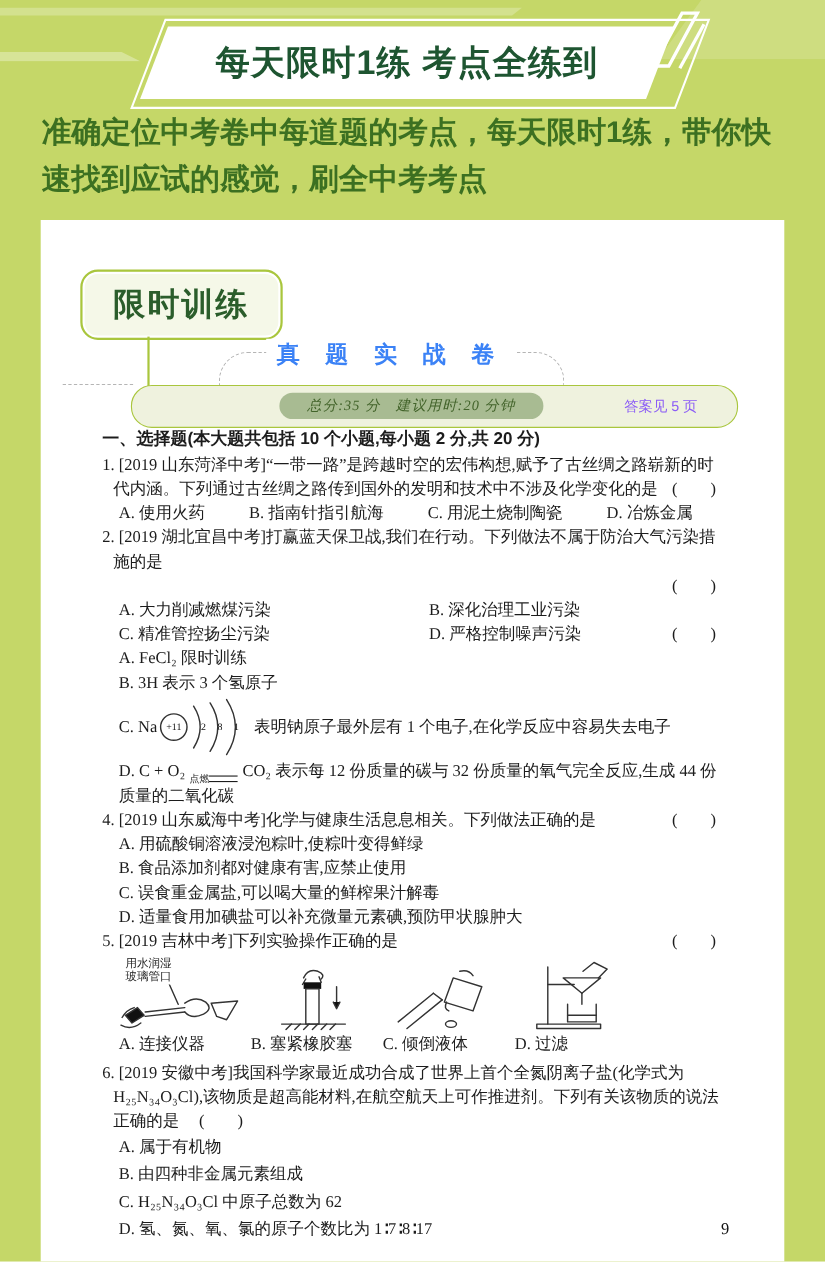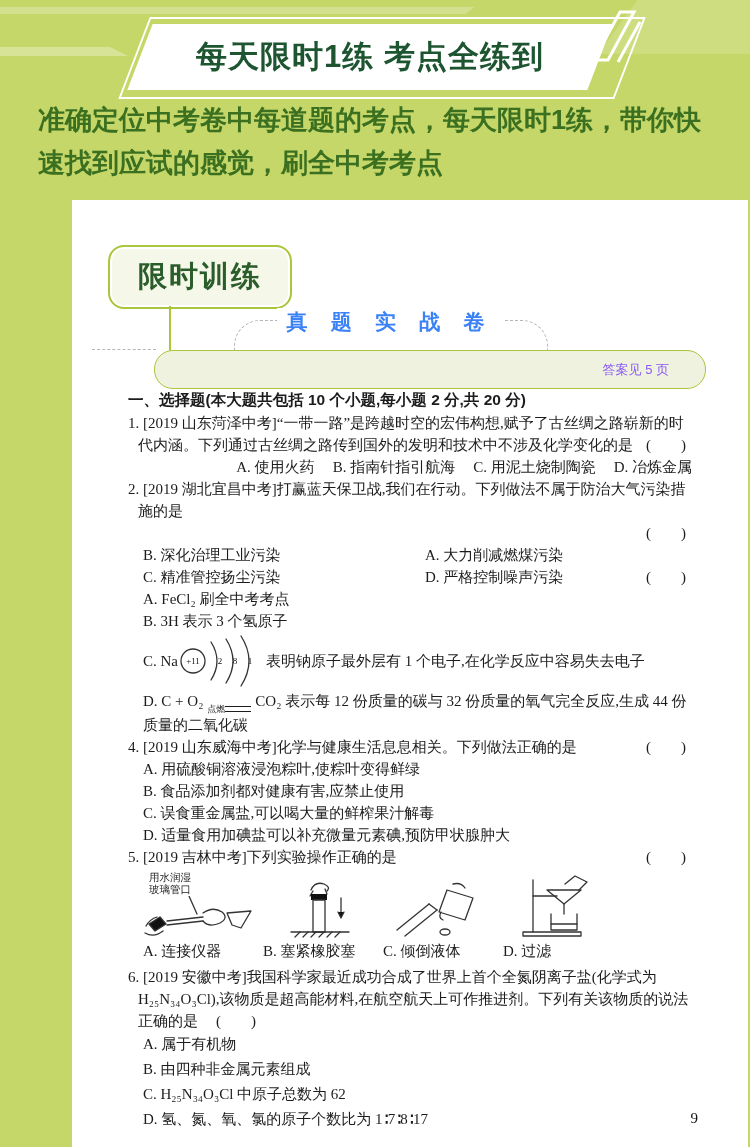--- a/index.html
+++ b/index.html
@@ -13,39 +13,39 @@
 
   
   .banner-outline{position:absolute;left:134px;top:17px;width:492px;height:78px;border:2px solid #ffffff;transform:skewX(-21deg);background:transparent;}
   .banner-fill{position:absolute;left:140px;top:24px;width:460px;height:66px;background:#ffffff;transform:skewX(-21deg);}
   .banner-text{position:absolute;left:140px;top:24px;width:460px;height:66px;line-height:66px;text-align:center;font-size:31px;font-weight:bold;color:#1e5531;letter-spacing:1px;}
   .chevrons{position:absolute;left:588px;top:6px;}
 
   .intro{position:absolute;left:38px;top:99px;width:682px;font-size:27px;line-height:43px;font-weight:bold;color:#3c7021;}
 
   
-  .paper{position:absolute;left:37px;top:200px;width:676px;height:947px;background:#ffffff;margin-left:35px;}
+  .paper{position:absolute;left:37px;top:200px;width:676px;height:947px;background:#ffffff;}
 
   .badge{position:absolute;left:36px;top:45px;background:#f5f8e8;border:2px solid #a9c63d;border-radius:16px;padding:10px 28px;font-size:29px;font-weight:bold;color:#2b5d2b;letter-spacing:2px;box-shadow:inset 0 0 0 2px #ffffff;}
   .connector{position:absolute;left:97px;top:106px;width:2px;height:46px;background:#a9c63d;}
   .dash-seg{position:absolute;left:20px;top:149px;width:64px;border-top:1px dashed #b5b5b5;}
   .dash-rect{position:absolute;left:162px;top:120px;width:312px;height:62px;border:1px dashed #b5b5b5;border-radius:26px;}
   .ptitle-wrap{position:absolute;left:142px;top:108px;width:352px;text-align:center;}
   .ptitle{display:inline-block;background:#ffffff;padding:0 10px;font-family:"Liberation Serif",serif;font-size:21px;font-weight:bold;color:#3b82f6;letter-spacing:9px;}
   .band{position:absolute;left:82px;top:150px;width:550px;height:37px;background:#eff2de;border:1.5px solid #a9c63d;border-radius:19px;}
   .pill{position:absolute;left:134px;top:6px;width:240px;height:24px;line-height:24px;text-align:center;background:#a8bb92;border-radius:12px;font-family:"Liberation Serif",serif;font-style:italic;font-size:13px;color:#42632a;letter-spacing:1px;}
   .ansref{position:absolute;right:36px;top:10px;font-size:13px;color:#8b5cf6;}
 
   
   .content{position:absolute;left:56px;top:189px;width:564px;font-family:"Liberation Serif",serif;font-size:15px;line-height:22px;color:#1c1c1c;}
   .sect{font-family:"Liberation Sans",sans-serif;font-weight:bold;font-size:15.5px;margin-bottom:1px;}
   .stem{position:relative;padding-left:10px;text-indent:-10px;}
   .abs-br{position:absolute;right:6px;bottom:0;text-indent:0;}
   .br-line{text-align:right;padding-right:6px;}
-  .optrow{display:flex;gap:18px;padding-left:15px;justify-content:flex-end;}
+  .optrow{display:flex;gap:40px;padding-left:15px;}
   .optgrid{display:grid;grid-template-columns:282px auto;padding-left:15px;}
   .opt{padding-left:15px;}
   .optc{display:flex;align-items:center;gap:0;padding-left:15px;margin:2px 0;}
   .optd .cond-wrap{display:inline-flex;flex-direction:row;align-items:center;vertical-align:-6px;margin:0 4px;}
   .optd .cond{font-size:9px;line-height:10px;}
   .optd .dbl{width:26px;height:4px;border-top:1px solid #1c1c1c;border-bottom:1px solid #1c1c1c;}
   .inline-br{margin-left:18px;}
 
   .figrow{display:flex;gap:8px;padding-left:15px;margin-top:4px;align-items:flex-end;}
   .figcell{width:112px;display:flex;flex-direction:column;align-items:center;justify-content:flex-end;}
@@ -82,20 +82,21 @@
 
     <div class="badge">限时训练</div>
     <div class="connector"></div>
     <div class="dash-seg"></div>
     <div class="dash-rect"></div>
     <div class="ptitle-wrap">
       <span class="ptitle">真 题 实 战 卷</span>
     </div>
 
     <div class="band">
+      <span class="pill">总分:35 分　建议用时:20 分钟</span>
       <span class="ansref">答案见 5 页</span>
     </div>
 
     <div class="content">
 
       <div class="sect">一、选择题(本大题共包括 10 个小题,每小题 2 分,共 20 分)</div>
 
       <div class="q">
         <div class="stem"><span>1. [2019 山东菏泽中考]“一带一路”是跨越时空的宏伟构想,赋予了古丝绸之路崭新的时代内涵。下列通过古丝绸之路传到国外的发明和技术中不涉及化学变化的是</span><span class="abs-br">(　　)</span></div>
         <div class="optrow">
@@ -103,30 +104,30 @@
           <span>B. 指南针指引航海</span>
           <span>C. 用泥土烧制陶瓷</span>
           <span>D. 冶炼金属</span>
         </div>
       </div>
 
       <div class="q">
         <div class="stem">2. [2019 湖北宜昌中考]打赢蓝天保卫战,我们在行动。下列做法不属于防治大气污染措施的是</div>
         <div class="br-line">(　　)</div>
         <div class="optgrid">
+          <span>A. 大力削减燃煤污染</span>
           <span>B. 深化治理工业污染</span>
-          <span>A. 大力削减燃煤污染</span>
           <span>C. 精准管控扬尘污染</span>
           <span>D. 严格控制噪声污染</span>
         </div>
       </div>
 
       <div class="q">
         <div class="stem"><span class="abs-br">(　　)</span></div>
-        <div class="opt">A. FeCl₂ 刷全中考考点</div>
+        <div class="opt">A. FeCl₂ 限时训练</div>
         <div class="opt">B. 3H 表示 3 个氢原子</div>
         <div class="optc">
           <span>C. Na</span>
           <svg class="lineart" width="88" height="54" viewBox="0 0 88 54">
             <circle cx="15" cy="27" r="12"></circle>
             <text x="15" y="30" text-anchor="middle" class="tinytxt">+11</text>
             <path d="M33,8 Q45,27 33,46"></path>
             <path d="M48,5 Q62,27 48,49"></path>
             <path d="M63,2 Q79,27 63,52"></path>
             <text x="42" y="30" text-anchor="middle" class="tinytxt">2</text>

